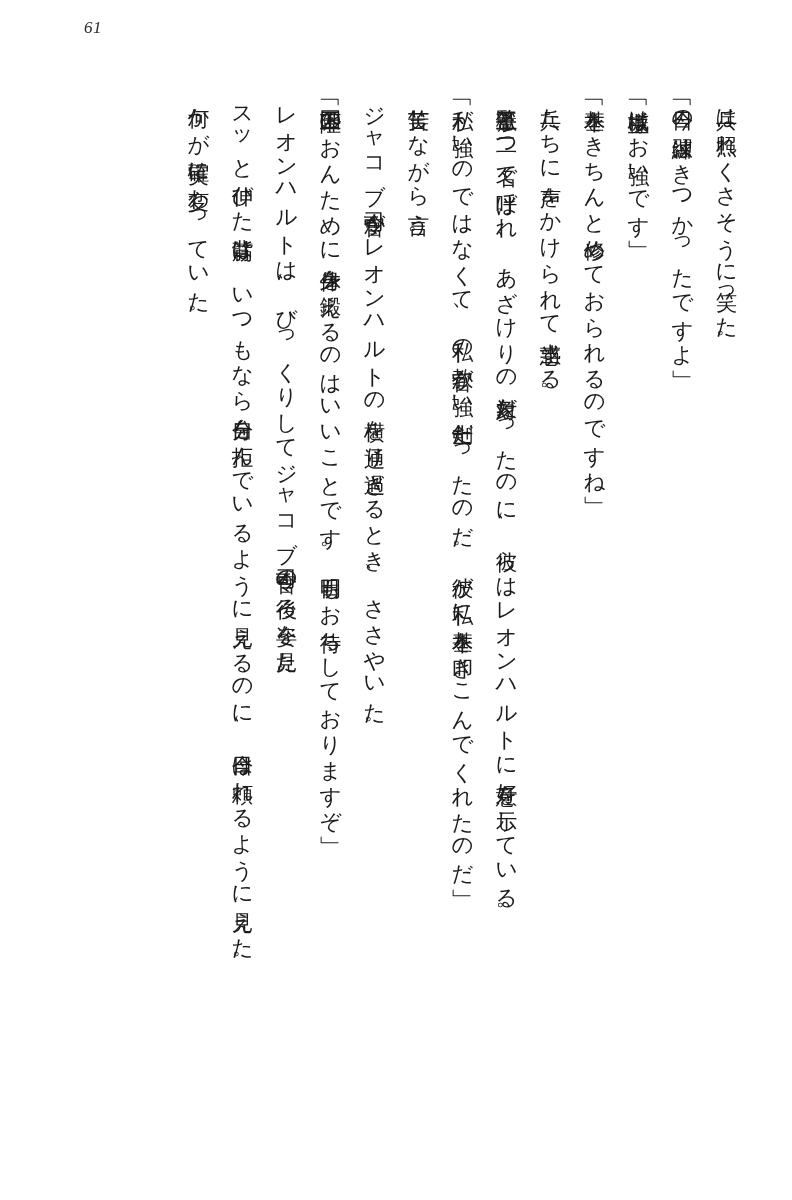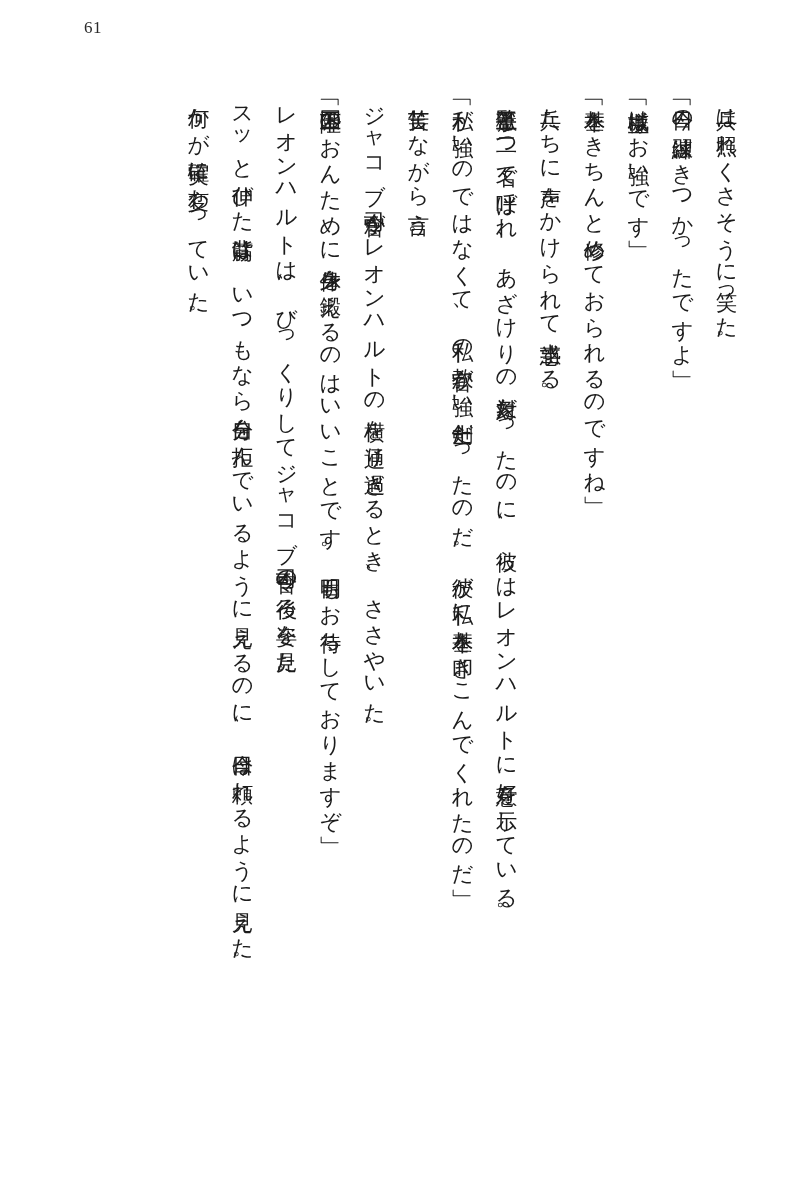--- a/index.html
+++ b/index.html
@@ -18,20 +18,21 @@
     background: #ffffff;
     overflow: hidden;
     box-sizing: border-box;
   }
   .page-number {
     position: absolute;
     top: 18px;
     left: 84px;
     font-size: 17px;
     font-family: "Liberation Serif", "DejaVu Serif", serif;
+    font-style: italic;
     color: #2b2b2b;
     letter-spacing: 0.5px;
   }
   .text-body {
     position: absolute;
     top: 92px;
     left: 44px;
     width: 704px;
     height: 1070px;
     writing-mode: vertical-rl;

